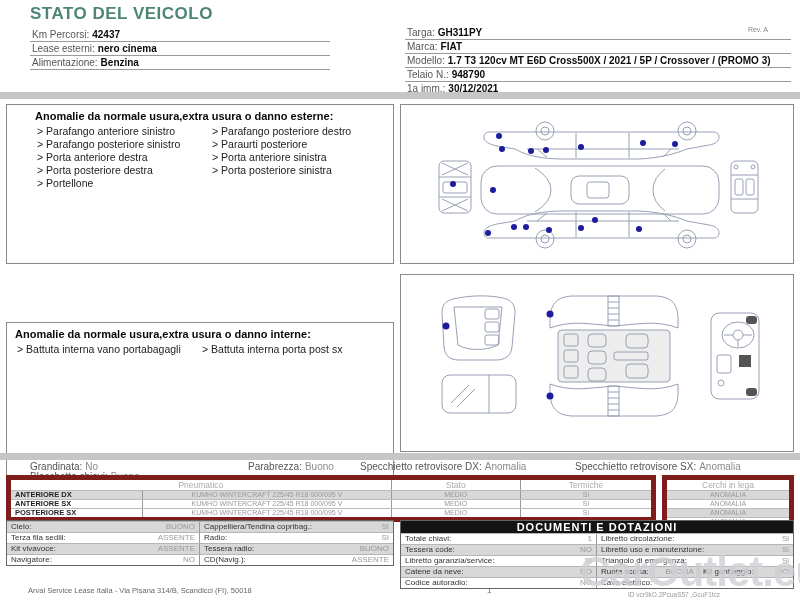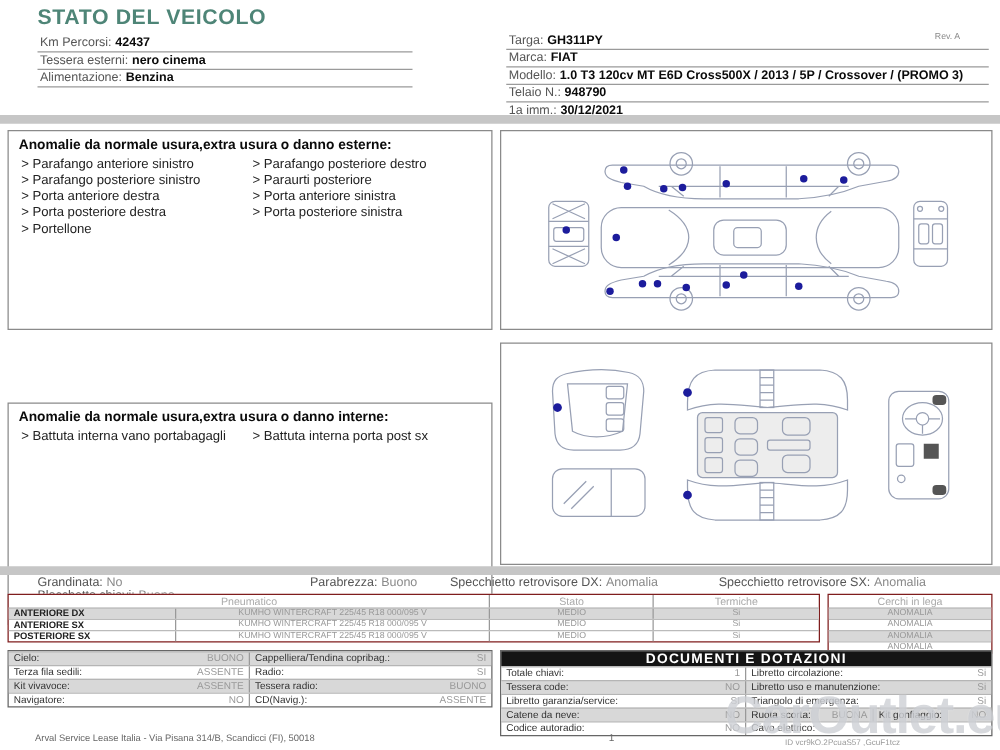--- a/index.html
+++ b/index.html
@@ -24,21 +24,21 @@
   .box-title{font-weight:bold;font-size:11px;color:#0a0a0a;padding:5px 8px 2px;}
   .damage-cols{display:flex;padding:1px 8px;}
   .damage-col{width:50%;font-size:10.5px;color:#222;line-height:13px;}
   .damage-col div{padding-left:2px;}
 
   
   .cond-item{position:absolute;font-size:10px;color:#555;white-space:nowrap;}
   .cond-item span.v{color:#8a8a8a;margin-left:3px;}
 
   
-  .ttable{position:absolute;border:1px solid #7f1d1d;box-sizing:border-box;background:#fff;}
+  .ttable{position:absolute;border:5px solid #7f1d1d;box-sizing:border-box;background:#fff;}
   .trow{display:flex;}
   .tcell{box-sizing:border-box;border-right:1px solid #999;overflow:hidden;white-space:nowrap;}
   .tcell:last-child{border-right:none;}
   .th{color:#aaa;font-size:8.5px;text-align:center;line-height:10px;height:10px;}
   .trow.body{height:8px;line-height:8px;font-size:7px;border-top:1px solid #bbb;}
   .trow.g{background:#d8d8d8;}
   .pos{font-weight:bold;color:#222;font-size:7.5px;padding-left:4px;}
   .cvaltxt{color:#999;text-align:center;}
 
   
@@ -73,48 +73,48 @@
 <div class="page">
 
   <div class="title">STATO DEL VEICOLO</div>
   <div class="rev">Rev. A</div>
 
   <div class="vcol vcol-left">
     <div class="field-row">
       <span>Km Percorsi:</span><b>42437</b>
     </div>
     <div class="field-row">
-      <span>Tessera esterni:</span><b>nero cinema</b>
+      <span>Lease esterni:</span><b>nero cinema</b>
     </div>
     <div class="field-row">
       <span>Alimentazione:</span><b>Benzina</b>
     </div>
   </div>
 
   <div class="vcol vcol-right">
     <div class="field-row">
       <span>Targa:</span><b>GH311PY</b>
     </div>
     <div class="field-row">
       <span>Marca:</span><b>FIAT</b>
     </div>
     <div class="field-row">
-      <span>Modello:</span><b>1.0 T3 120cv MT E6D Cross500X / 2013 / 5P / Crossover / (PROMO 3)</b>
+      <span>Modello:</span><b>1.7 T3 120cv MT E6D Cross500X / 2021 / 5P / Crossover / (PROMO 3)</b>
     </div>
     <div class="field-row">
       <span>Telaio N.:</span><b>948790</b>
     </div>
     <div class="field-row">
       <span>1a imm.:</span><b>30/12/2021</b>
     </div>
   </div>
 
   <div class="gray-bar" style="top:92px"></div>
 
-  <div class="box" style="left:6px;top:104px;width:388px;height:160px;">
+  <div class="box" style="left:6px;top:104px;width:388px;height:160px;padding-left:20px;">
     <div class="box-title">Anomalie da normale usura,extra usura o danno esterne:</div>
     <div class="damage-cols">
       <div class="damage-col">
         <div>&gt; Parafango anteriore sinistro</div>
         <div>&gt; Parafango posteriore sinistro</div>
         <div>&gt; Porta anteriore destra</div>
         <div>&gt; Porta posteriore destra</div>
         <div>&gt; Portellone</div>
       </div>
       <div class="damage-col">

